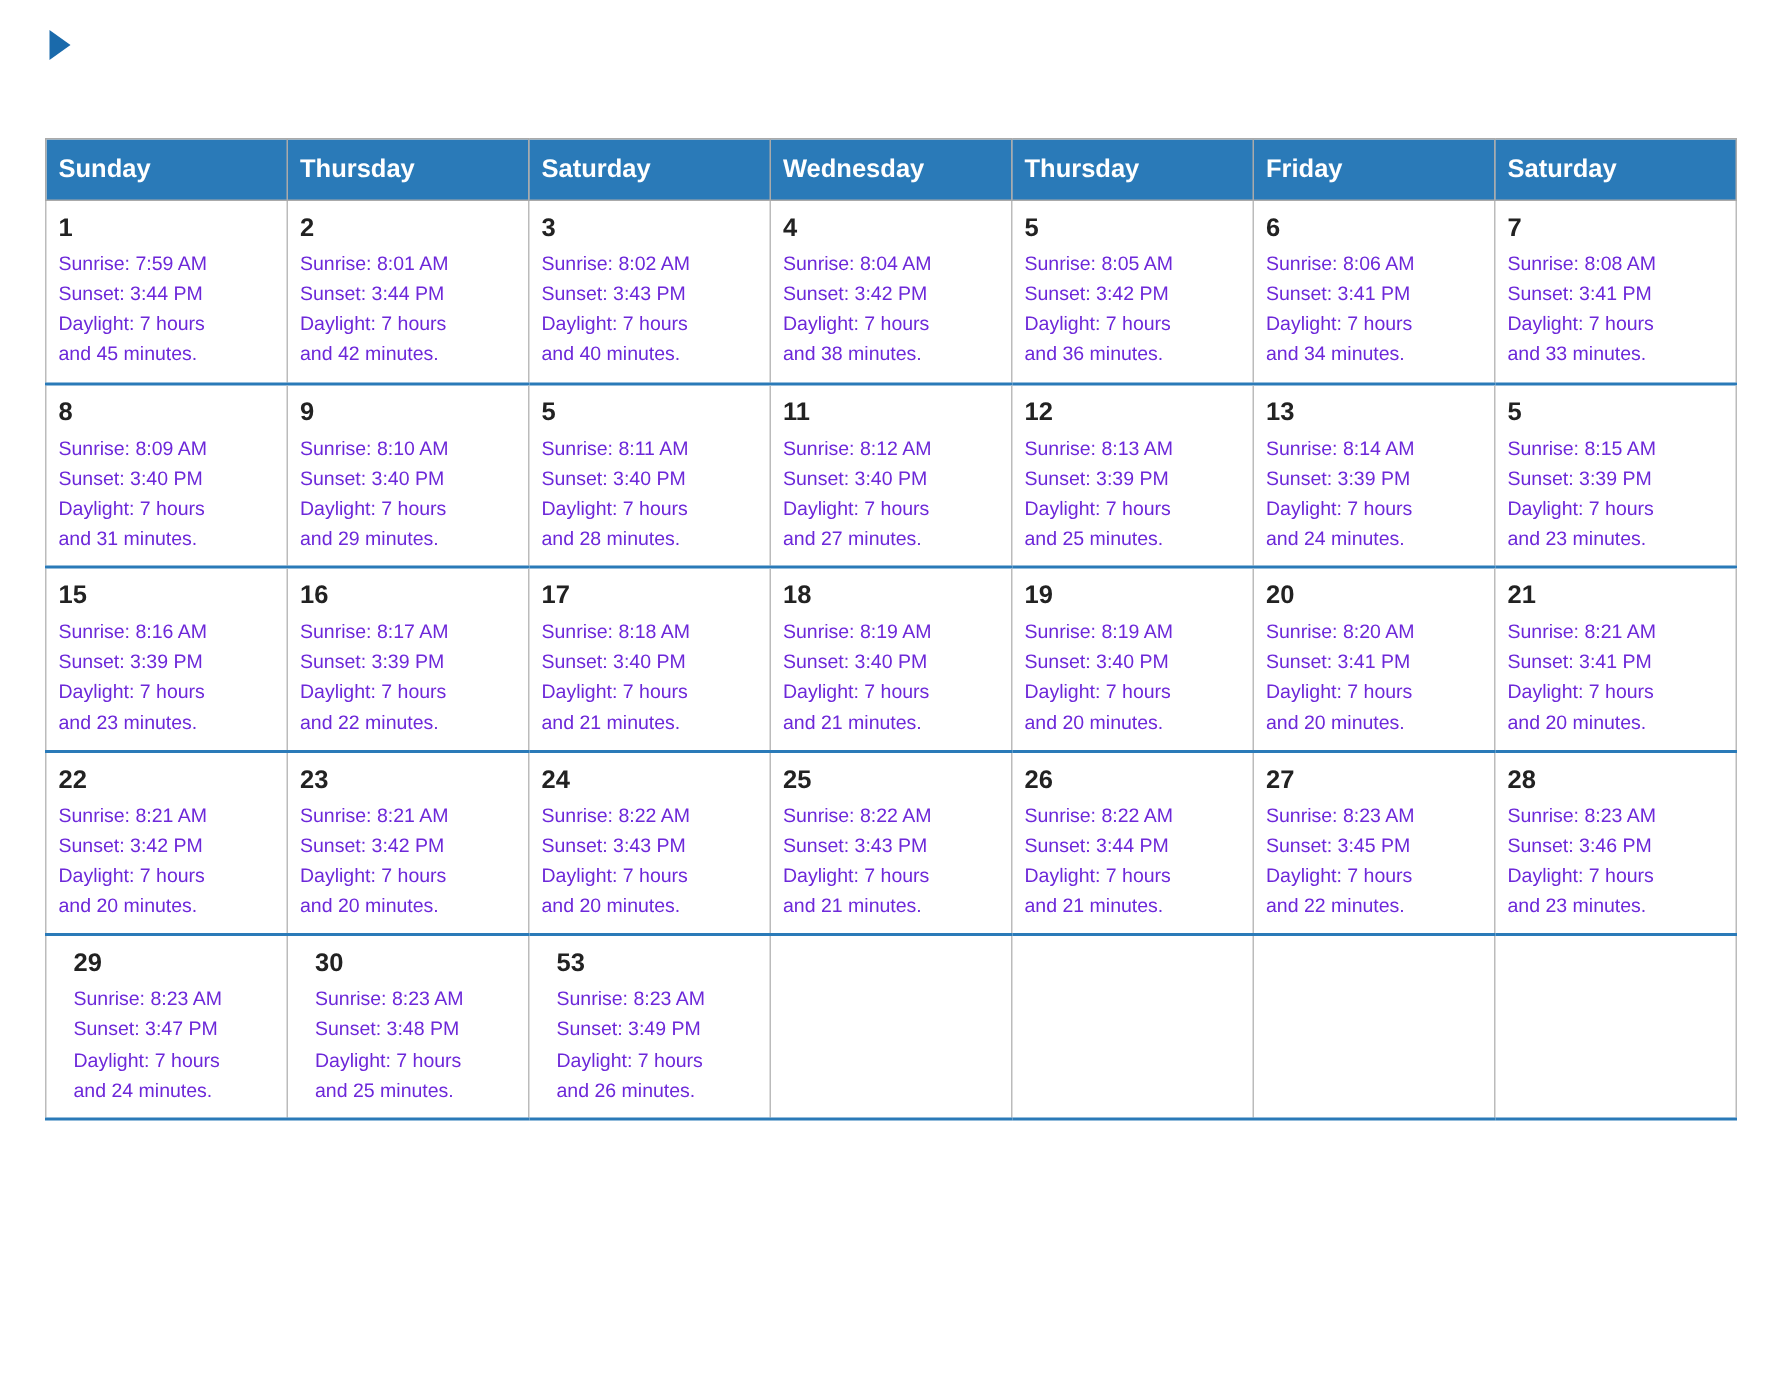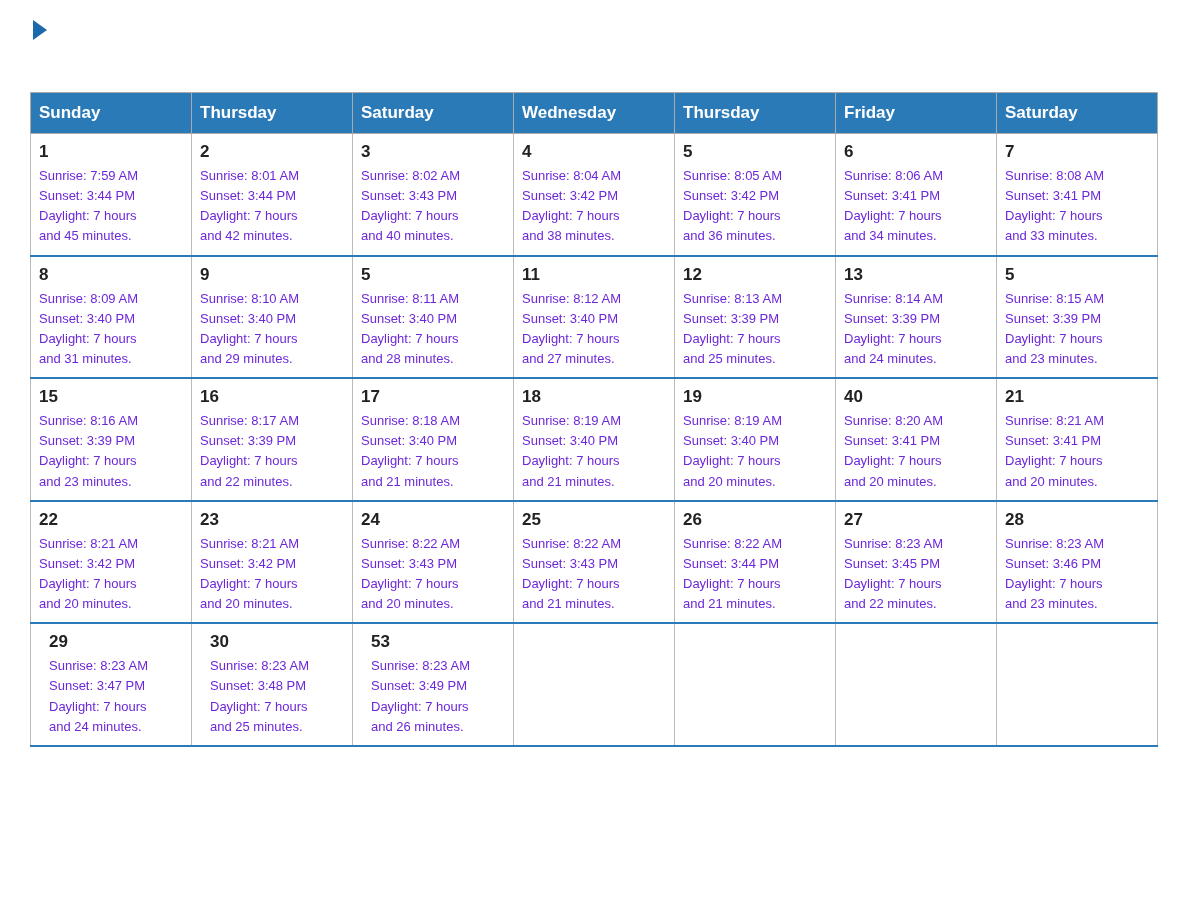--- a/index.html
+++ b/index.html
@@ -139,21 +139,21 @@
         <td><span class="day-num">12</span><span class="day-info">Sunrise: 8:13 AM<br>Sunset: 3:39 PM<br>Daylight: 7 hours<br>and 25 minutes.</span></td>
         <td><span class="day-num">13</span><span class="day-info">Sunrise: 8:14 AM<br>Sunset: 3:39 PM<br>Daylight: 7 hours<br>and 24 minutes.</span></td>
         <td><span class="day-num">5</span><span class="day-info">Sunrise: 8:15 AM<br>Sunset: 3:39 PM<br>Daylight: 7 hours<br>and 23 minutes.</span></td>
       </tr>
       <tr>
         <td><span class="day-num">15</span><span class="day-info">Sunrise: 8:16 AM<br>Sunset: 3:39 PM<br>Daylight: 7 hours<br>and 23 minutes.</span></td>
         <td><span class="day-num">16</span><span class="day-info">Sunrise: 8:17 AM<br>Sunset: 3:39 PM<br>Daylight: 7 hours<br>and 22 minutes.</span></td>
         <td><span class="day-num">17</span><span class="day-info">Sunrise: 8:18 AM<br>Sunset: 3:40 PM<br>Daylight: 7 hours<br>and 21 minutes.</span></td>
         <td><span class="day-num">18</span><span class="day-info">Sunrise: 8:19 AM<br>Sunset: 3:40 PM<br>Daylight: 7 hours<br>and 21 minutes.</span></td>
         <td><span class="day-num">19</span><span class="day-info">Sunrise: 8:19 AM<br>Sunset: 3:40 PM<br>Daylight: 7 hours<br>and 20 minutes.</span></td>
-        <td><span class="day-num">40</span><span class="day-info">Sunrise: 8:20 AM<br>Sunset: 3:41 PM<br>Daylight: 7 hours<br>and 20 minutes.</span></td>
+        <td><span class="day-num">20</span><span class="day-info">Sunrise: 8:20 AM<br>Sunset: 3:41 PM<br>Daylight: 7 hours<br>and 20 minutes.</span></td>
         <td><span class="day-num">21</span><span class="day-info">Sunrise: 8:21 AM<br>Sunset: 3:41 PM<br>Daylight: 7 hours<br>and 20 minutes.</span></td>
       </tr>
       <tr>
         <td><span class="day-num">22</span><span class="day-info">Sunrise: 8:21 AM<br>Sunset: 3:42 PM<br>Daylight: 7 hours<br>and 20 minutes.</span></td>
         <td><span class="day-num">23</span><span class="day-info">Sunrise: 8:21 AM<br>Sunset: 3:42 PM<br>Daylight: 7 hours<br>and 20 minutes.</span></td>
         <td><span class="day-num">24</span><span class="day-info">Sunrise: 8:22 AM<br>Sunset: 3:43 PM<br>Daylight: 7 hours<br>and 20 minutes.</span></td>
         <td><span class="day-num">25</span><span class="day-info">Sunrise: 8:22 AM<br>Sunset: 3:43 PM<br>Daylight: 7 hours<br>and 21 minutes.</span></td>
         <td><span class="day-num">26</span><span class="day-info">Sunrise: 8:22 AM<br>Sunset: 3:44 PM<br>Daylight: 7 hours<br>and 21 minutes.</span></td>
         <td><span class="day-num">27</span><span class="day-info">Sunrise: 8:23 AM<br>Sunset: 3:45 PM<br>Daylight: 7 hours<br>and 22 minutes.</span></td>
         <td><span class="day-num">28</span><span class="day-info">Sunrise: 8:23 AM<br>Sunset: 3:46 PM<br>Daylight: 7 hours<br>and 23 minutes.</span></td>

